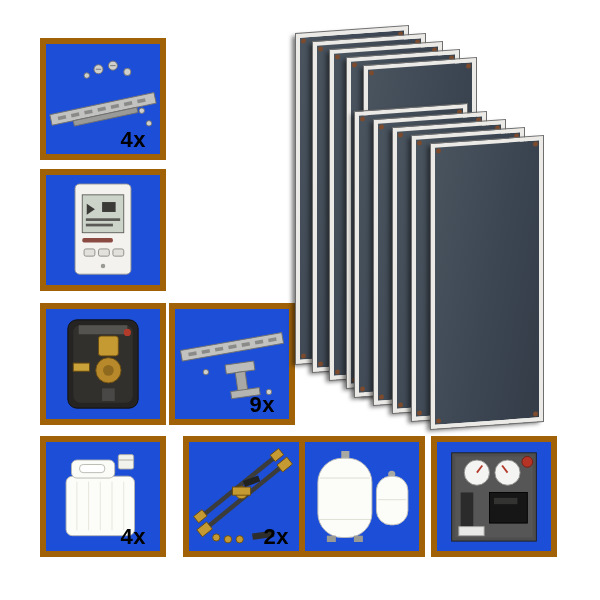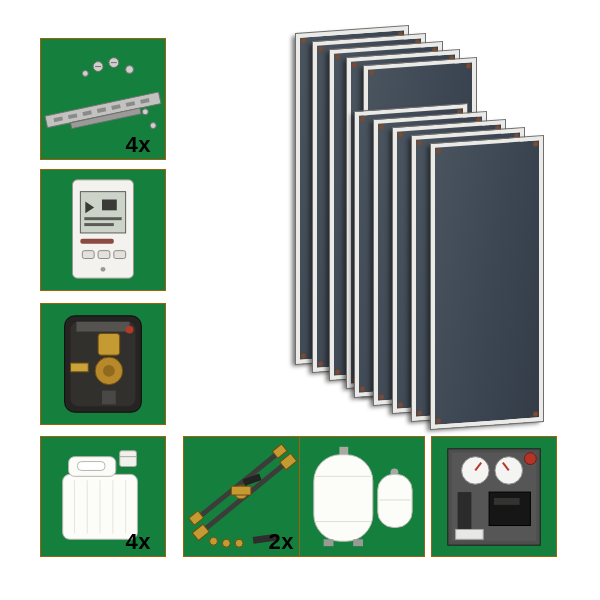--- a/index.html
+++ b/index.html
@@ -8,22 +8,22 @@
     background:#ffffff;
     font-family:"Liberation Sans", sans-serif;
     position:relative;
     overflow:hidden;
   }
   .stage { position:absolute; inset:0; }
 
   
   .box {
     position:absolute;
-    border:1px solid #a16207;
-    background:#15803d;
+    border:6px solid #a16207;
+    background:#1d4ed8;
     text-align:center;
   }
   .box svg { position:absolute; inset:0; width:100%; height:100%; }
   .qty {
     position:absolute;
     bottom:1px;
     right:14px;
     font-size:22px;
     font-weight:700;
     color:#000;
@@ -184,20 +184,44 @@
       <rect x="36" y="18" width="54" height="10" fill="#55534f"></rect>
       <rect x="58" y="30" width="22" height="22" rx="3" fill="#c59a33" stroke="#6b4c0e"></rect>
       <circle cx="69" cy="68" r="14" fill="#b8892b" stroke="#6b4c0e"></circle>
       <circle cx="69" cy="68" r="6" fill="#8f6a1e"></circle>
       <rect x="30" y="60" width="18" height="9" fill="#caa23a" stroke="#6b4c0e"></rect>
       <circle cx="90" cy="26" r="4" fill="#b23a2a"></circle>
       <rect x="62" y="88" width="14" height="14" fill="#4a4846"></rect>
     </svg>
   </div>
 
+  <div class="box" id="box-rail9">
+    <svg viewBox="0 0 126 122">
+      <g transform="rotate(-10 63 42)">
+        <rect x="6" y="36" width="114" height="12" fill="#c2c2c0" stroke="#70706e"></rect>
+        <g fill="#8a8a88">
+          <rect x="14" y="40" width="9" height="4"></rect>
+            <rect x="29" y="40" width="9" height="4"></rect>
+          <rect x="44" y="40" width="9" height="4"></rect>
+            <rect x="59" y="40" width="9" height="4"></rect>
+          <rect x="74" y="40" width="9" height="4"></rect>
+            <rect x="89" y="40" width="9" height="4"></rect>
+          <rect x="104" y="40" width="9" height="4"></rect>
+        </g>
+      </g>
+      <g transform="rotate(-8 72 80)">
+        <rect x="58" y="60" width="32" height="10" fill="#bcbcba" stroke="#6e6e6c"></rect>
+        <rect x="68" y="70" width="11" height="22" fill="#a8a8a6" stroke="#6e6e6c"></rect>
+        <rect x="60" y="90" width="32" height="8" fill="#b4b4b2" stroke="#6e6e6c"></rect>
+      </g>
+      <circle cx="34" cy="70" r="3" fill="#cfcfcd" stroke="#6f6f6d"></circle>
+      <circle cx="104" cy="92" r="3" fill="#cfcfcd" stroke="#6f6f6d"></circle>
+    </svg>
+    <span class="qty">9x</span>
+  </div>
 
   <div class="box" id="box-can">
     <svg viewBox="0 0 126 121">
       <rect x="22" y="38" width="76" height="66" rx="7" fill="#fcfcf9" stroke="#b5b5ae"></rect>
       <g stroke="#e4e4da">
         <line x1="34" y1="44" x2="34" y2="98"></line>
           <line x1="47" y1="44" x2="47" y2="98"></line>
         <line x1="60" y1="44" x2="60" y2="98"></line>
           <line x1="73" y1="44" x2="73" y2="98"></line>
         <line x1="86" y1="44" x2="86" y2="98"></line>

